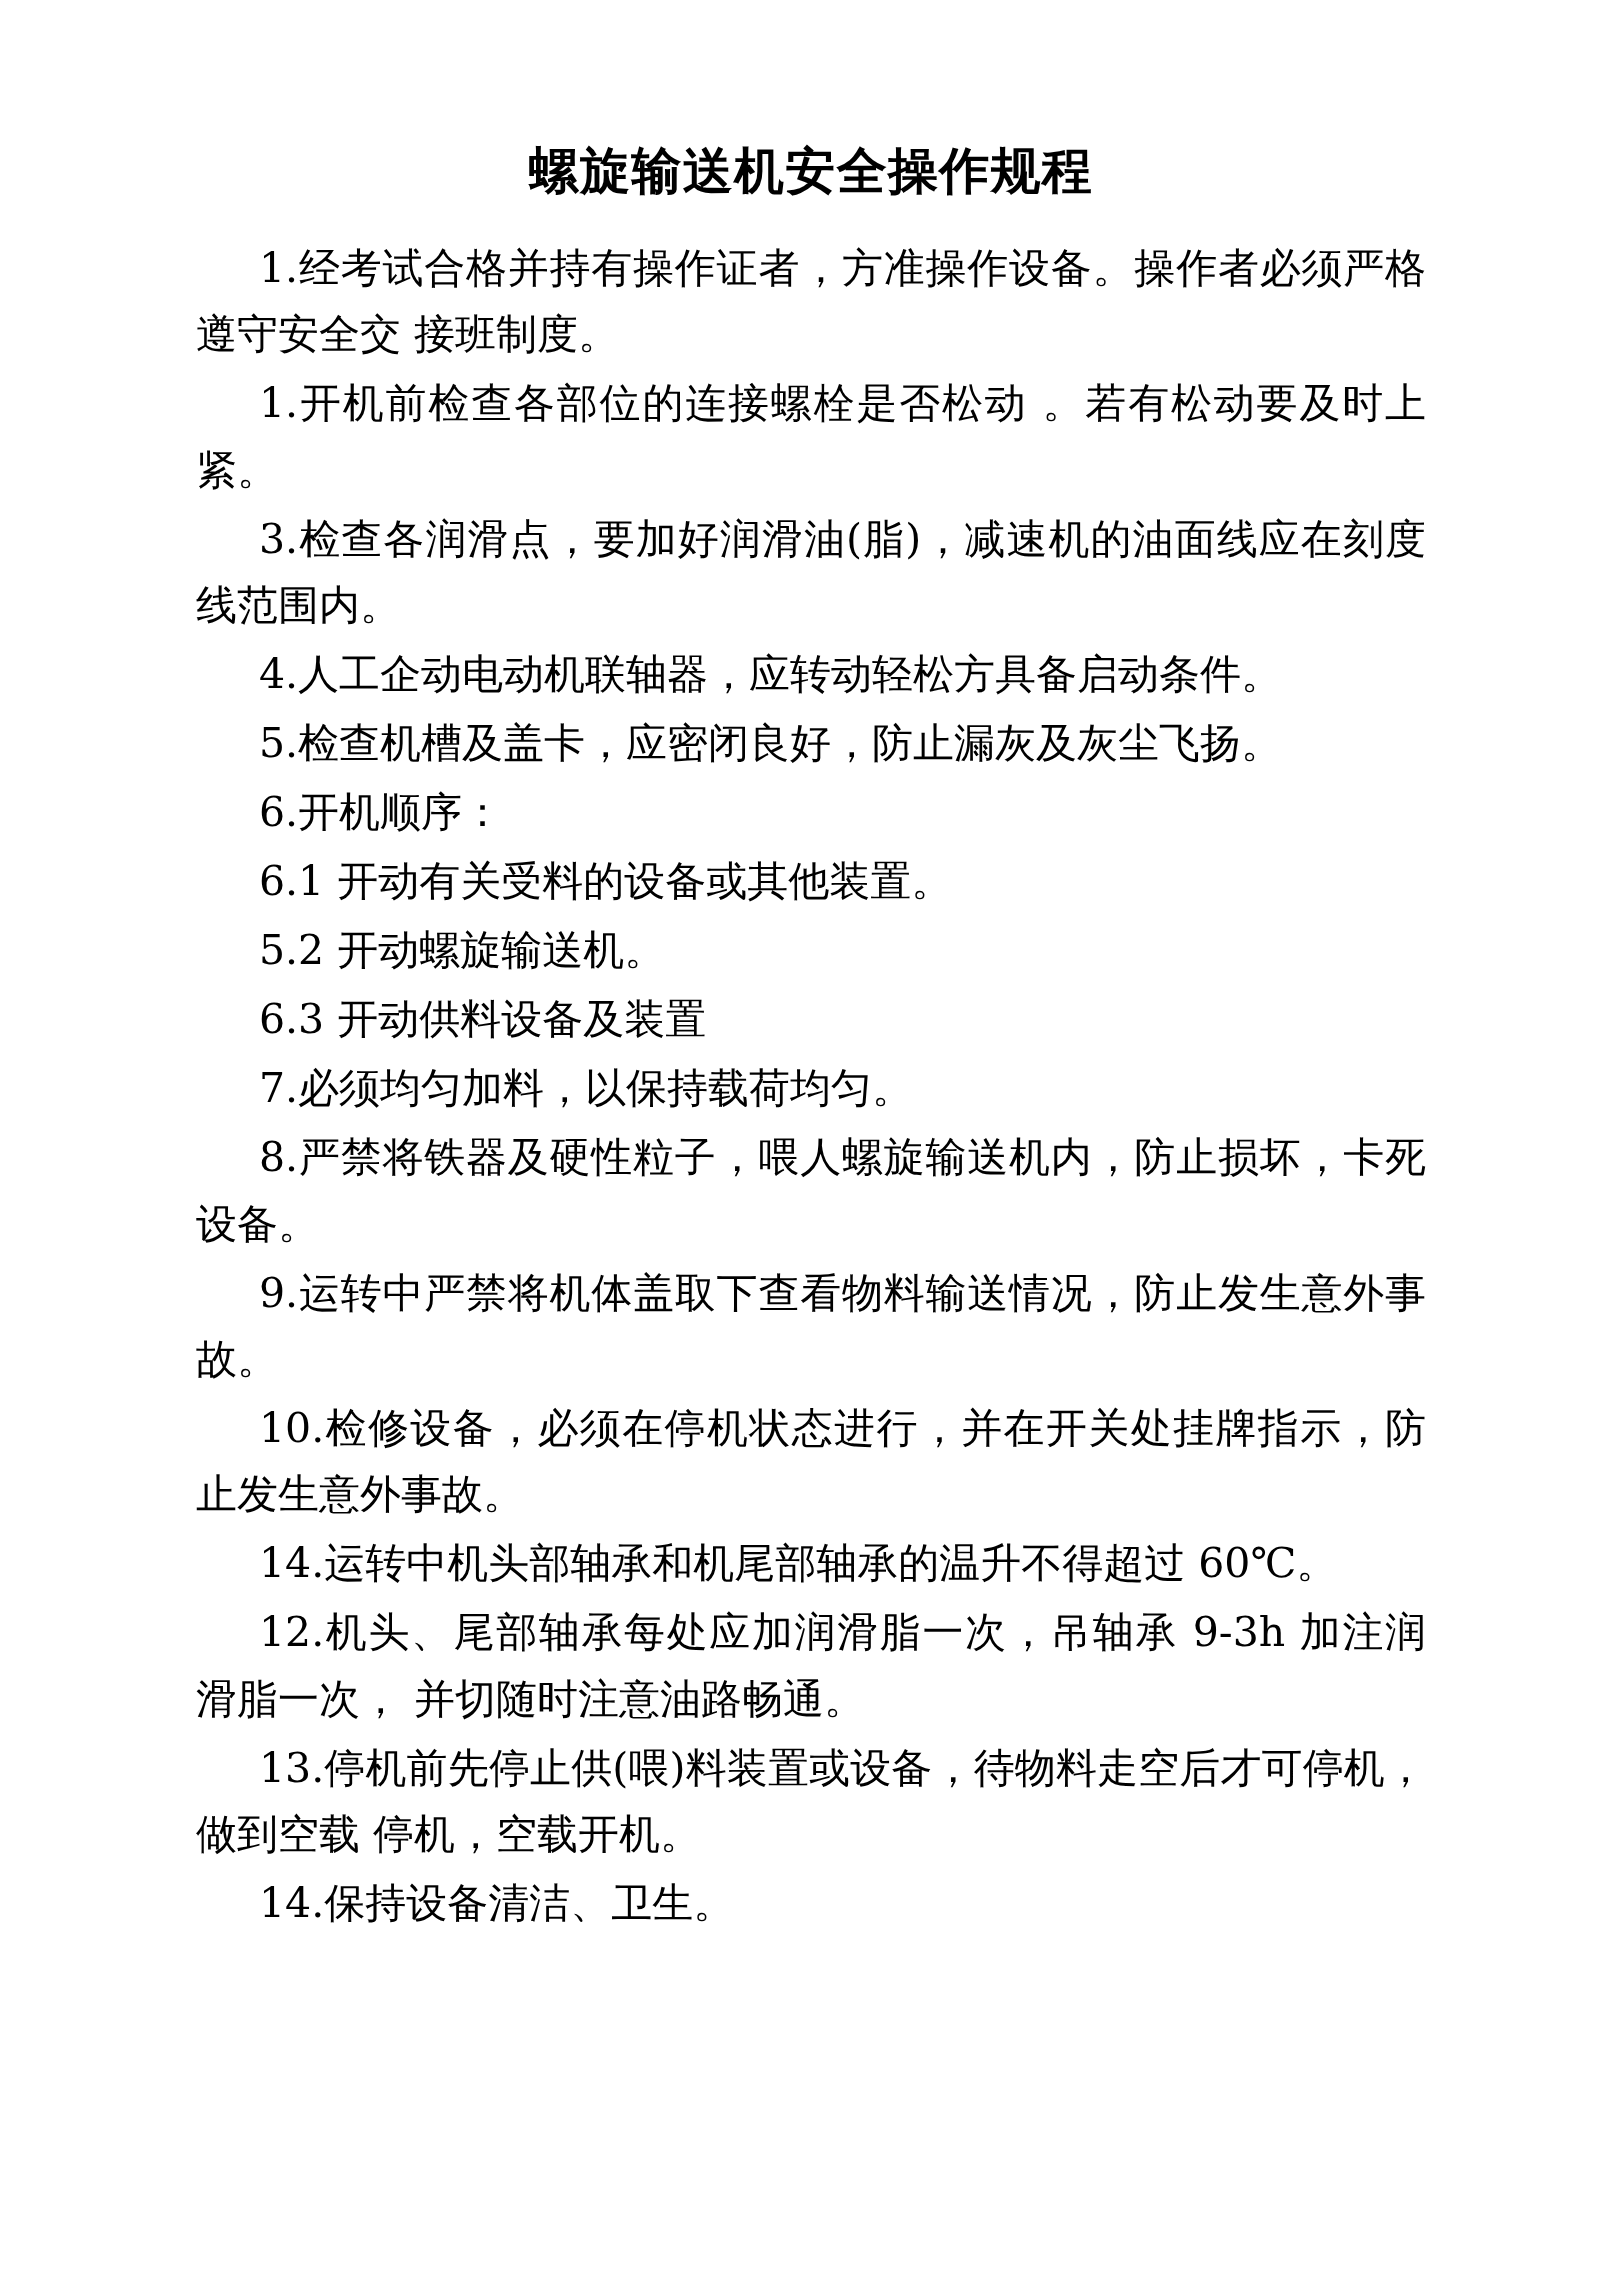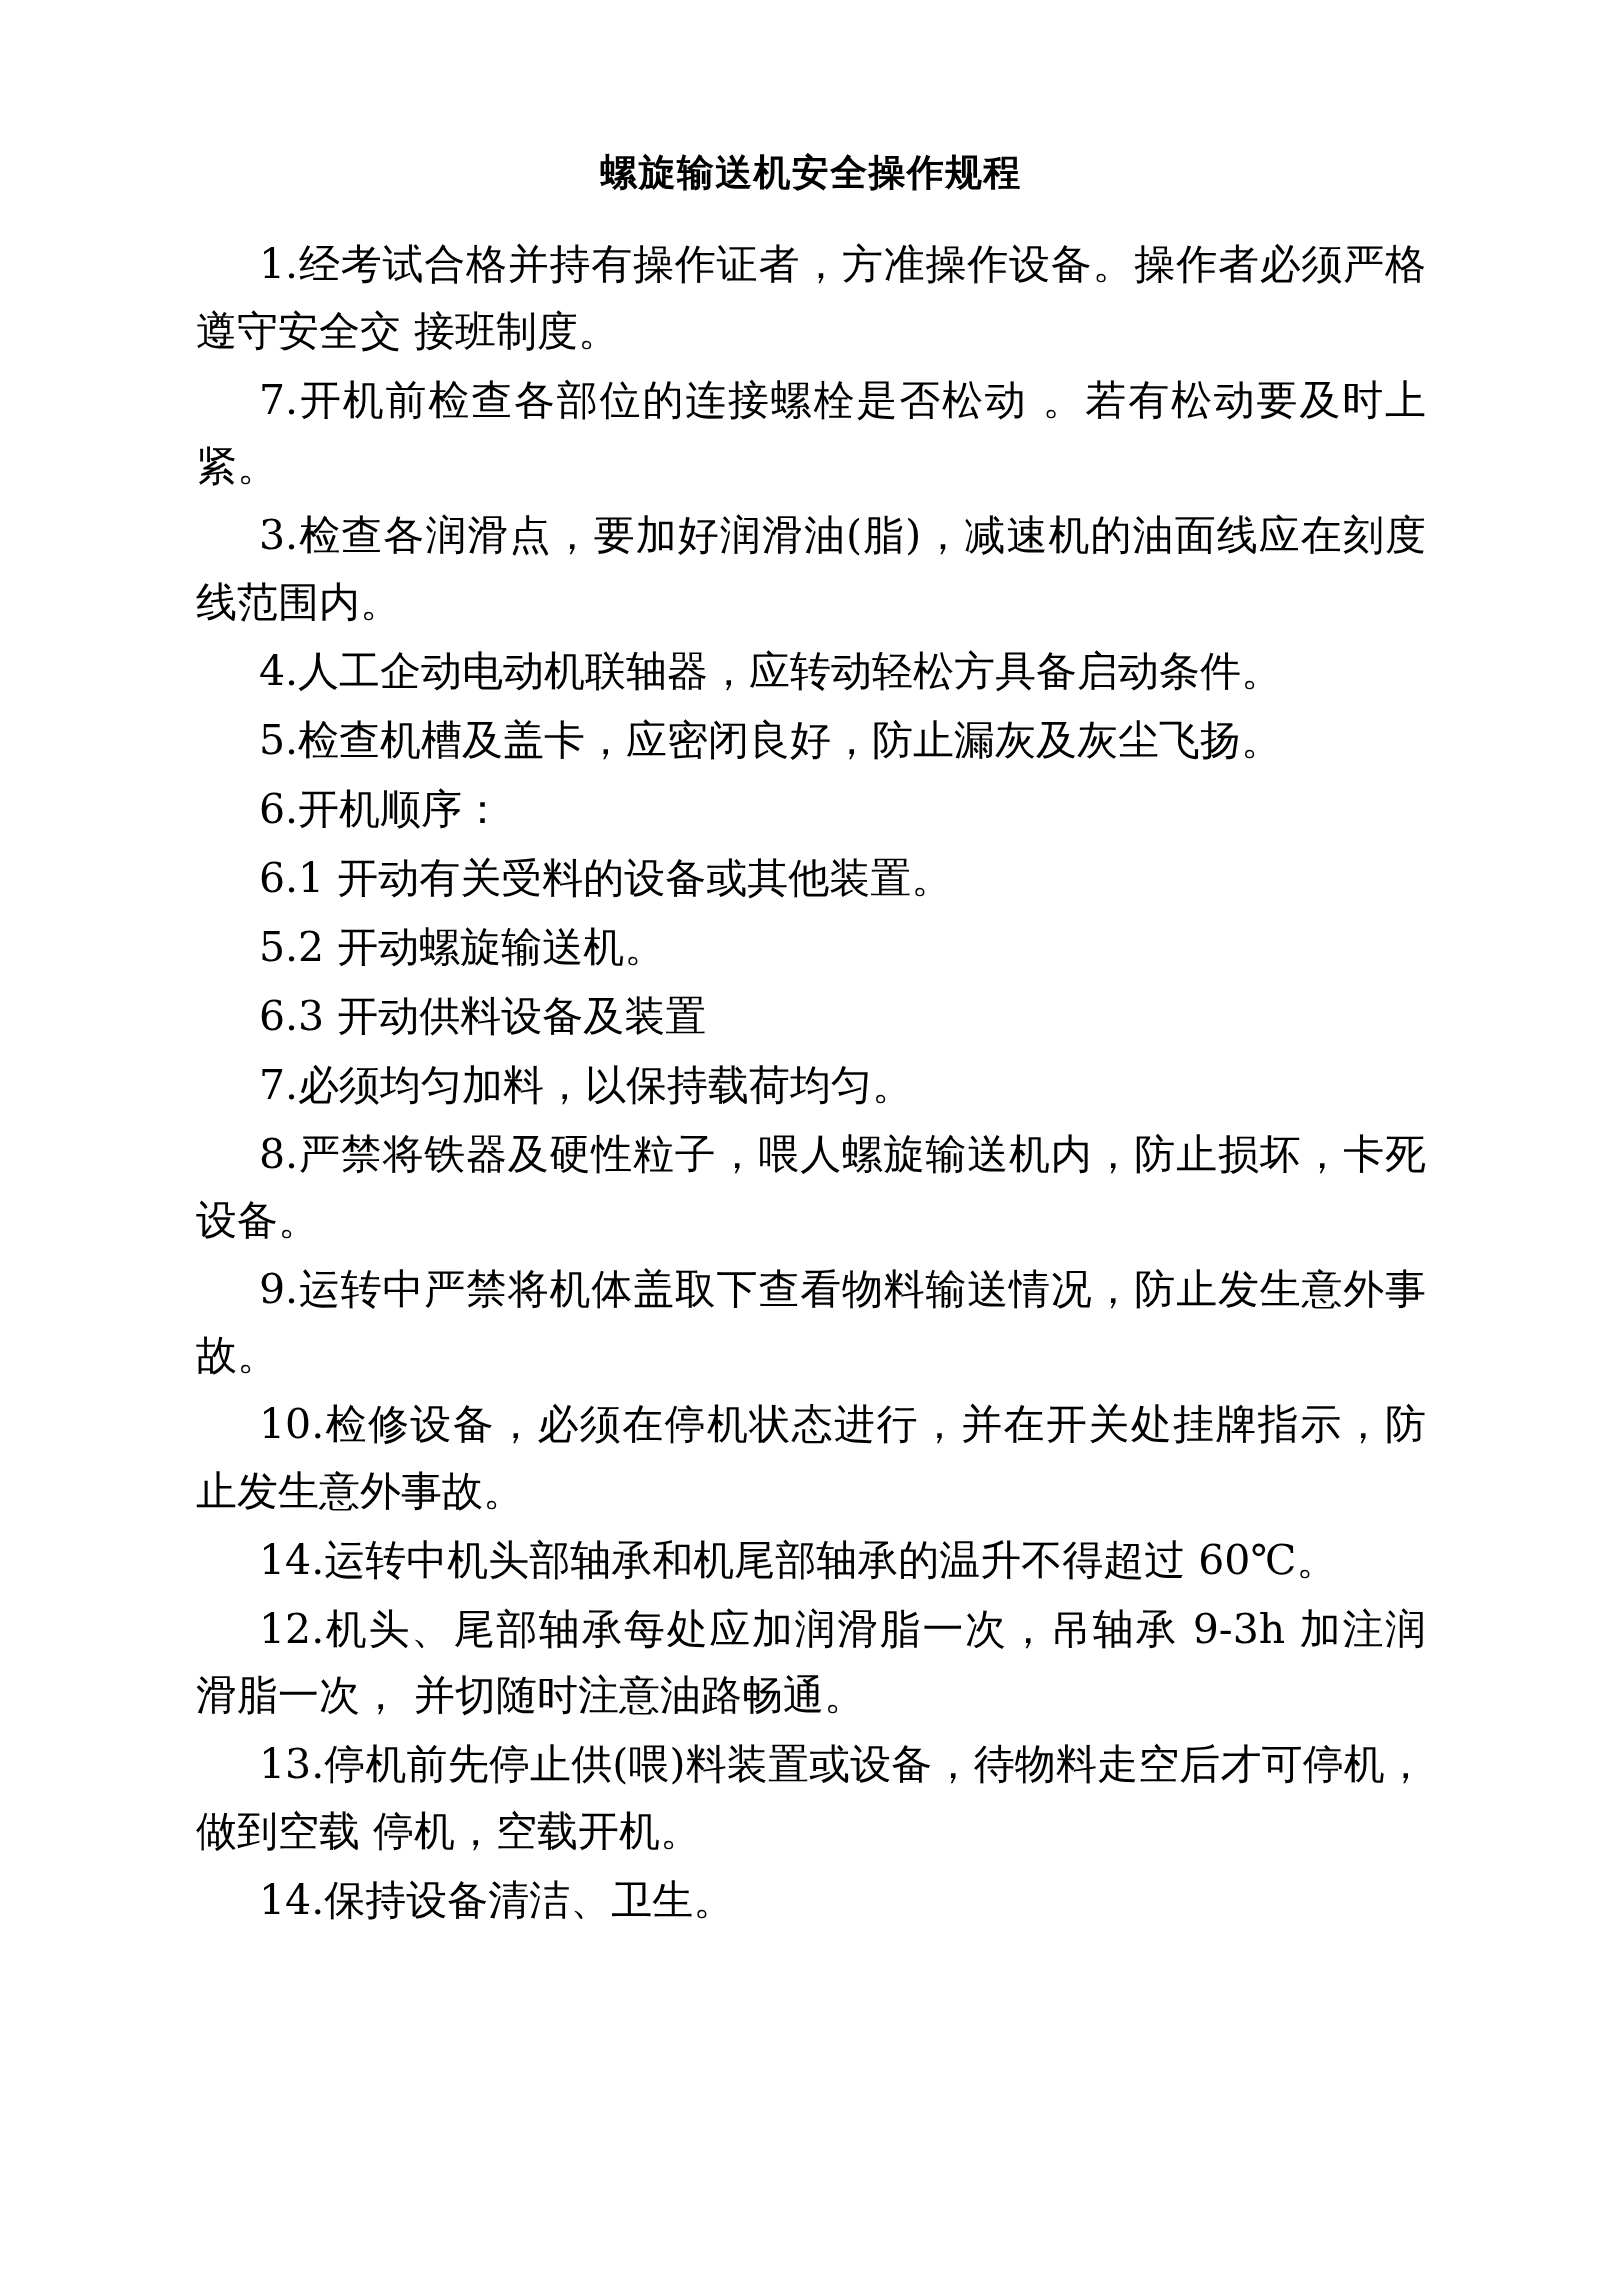--- a/index.html
+++ b/index.html
@@ -21,27 +21,27 @@
     padding: 0;
     overflow: hidden;
   }
   .content {
     position: absolute;
     left: 196px;
     top: 137px;
     width: 1230px;
   }
   .doc-title {
-    font-family: Liberation Mono, monospace;
+    font-family: Liberation Serif, serif;
     font-weight: bold;
-    font-size: 37px;
+    font-size: 50px;
     line-height: 1.2;
     text-align: center;
     letter-spacing: 1.3px;
-    margin: 16px 0 34px 0;
+    margin: 4px 0 34px 0;
   }
   .para {
     font-size: 41px;
     line-height: 1.62;
     text-align: justify;
     text-justify: inter-ideograph;
     margin: 0 0 2.6px 0;
     text-indent: 63px;
     word-break: break-all;
   }
@@ -50,21 +50,21 @@
   }
 </style>
 </head>
 <body>
 
 <div class="page">
   <div class="content">
     <h1 class="doc-title">螺旋输送机安全操作规程</h1>
 
     <p class="para">1.经考试合格并持有操作证者，方准操作设备。操作者必须严格遵守安全交 接班制度。</p>
-    <p class="para">7.开机前检查各部位的连接螺栓是否松动 。若有松动要及时上紧。</p>
+    <p class="para">1.开机前检查各部位的连接螺栓是否松动 。若有松动要及时上紧。</p>
     <p class="para">3.检查各润滑点，要加好润滑油(脂)，减速机的油面线应在刻度线范围内。</p>
     <p class="para">4.人工企动电动机联轴器，应转动轻松方具备启动条件。</p>
     <p class="para">5.检查机槽及盖卡，应密闭良好，防止漏灰及灰尘飞扬。</p>
     <p class="para">6.开机顺序：</p>
     <p class="para sub">6.1 开动有关受料的设备或其他装置。</p>
     <p class="para sub">5.2 开动螺旋输送机。</p>
     <p class="para sub">6.3 开动供料设备及装置</p>
     <p class="para">7.必须均匀加料，以保持载荷均匀。</p>
     <p class="para">8.严禁将铁器及硬性粒子，喂人螺旋输送机内，防止损坏，卡死设备。</p>
     <p class="para">9.运转中严禁将机体盖取下查看物料输送情况，防止发生意外事故。</p>

